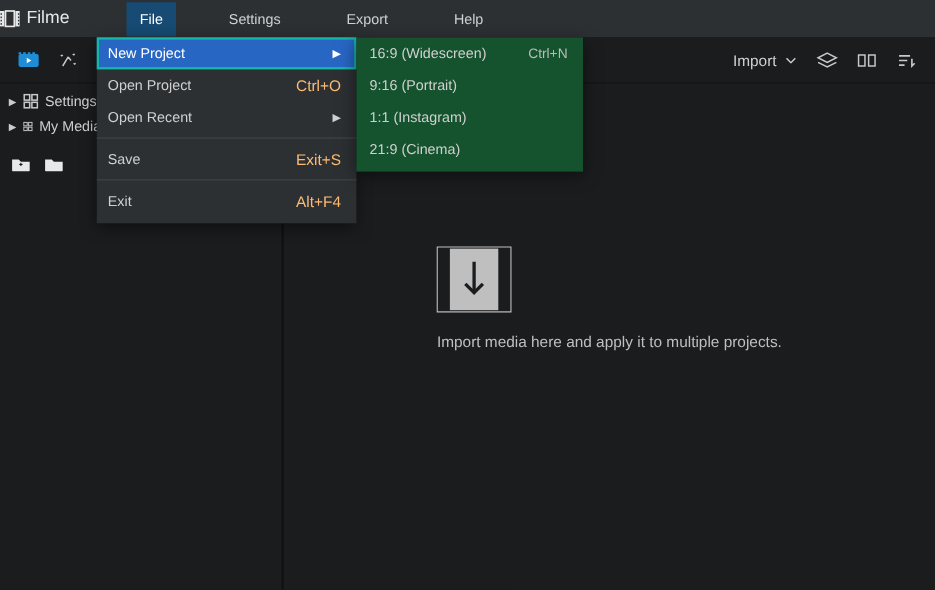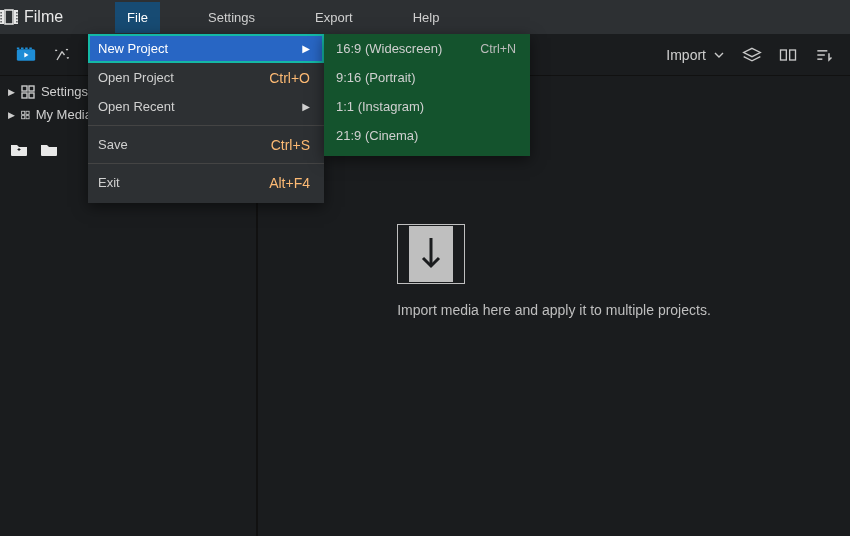--- a/index.html
+++ b/index.html
@@ -189,21 +189,21 @@
     <span>Open Project</span>
     <span class="shortcut">Ctrl+O</span>
   </div>
   <div class="dd-row">
     <span>Open Recent</span>
     <span class="dd-caret">▶</span>
   </div>
   <div class="dd-sep"></div>
   <div class="dd-row">
     <span>Save</span>
-    <span class="shortcut">Ctrl+S</span>
+    <span class="shortcut">Exit+S</span>
   </div>
   <div class="dd-sep"></div>
   <div class="dd-row">
     <span>Exit</span>
     <span class="shortcut">Alt+F4</span>
   </div>
 </div>
 
 <div class="submenu">
   <div class="sm-row">

